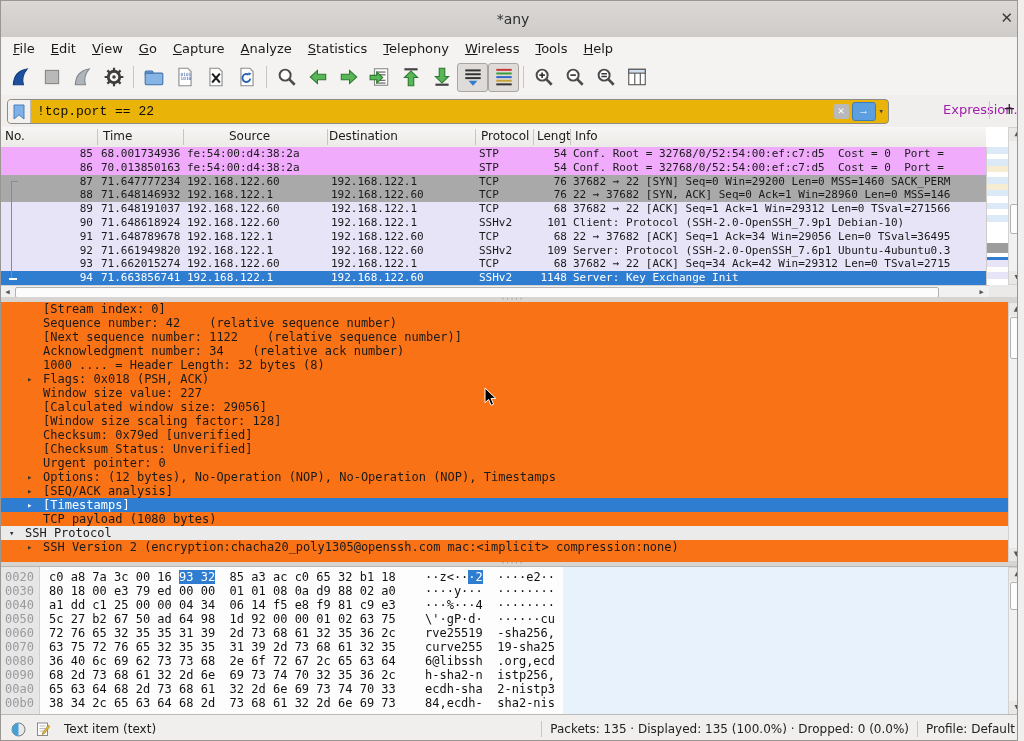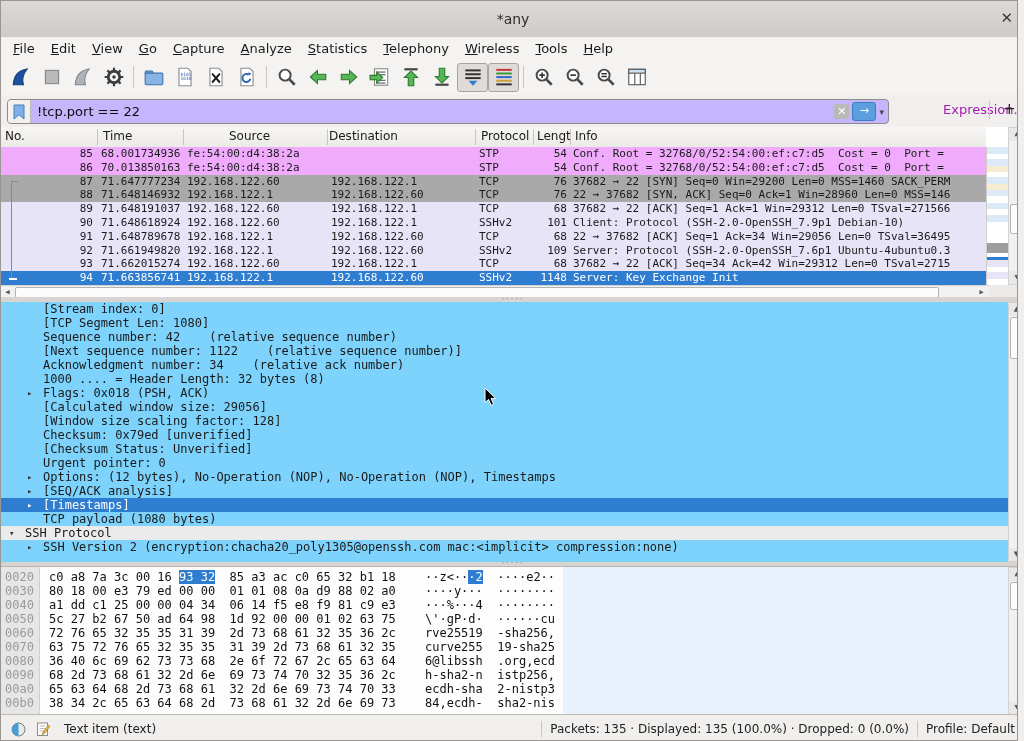--- a/index.html
+++ b/index.html
@@ -16,21 +16,21 @@
   .menu-item{padding:2px 8px;}
   .menu-item u{text-decoration:underline;}
   
   #toolbar{left:0;top:58px;width:1024px;height:36px;background:#f4f3f1;border-bottom:1px solid #d4d0cc;display:flex;align-items:center;padding-left:4px;}
   .tb-btn{width:29px;height:27px;display:flex;align-items:center;justify-content:center;border:1px solid transparent;border-radius:3px;}
   .tb-btn.pressed{border:1px solid #a9a5a1;background:#dedbd8;}
   .tb-sep{width:1px;height:22px;background:#c9c5c1;margin:0 4px;}
   .tb-btn svg{display:block;}
   
   #filterbar{left:0;top:94px;width:1024px;height:32px;background:#f1efed;border-bottom:1px solid #c8c4c0;display:flex;align-items:center;font-size:13px;}
-  #filterbox{position:absolute;left:6px;top:4px;width:880px;height:23px;border:1px solid #8f8b87;border-radius:4px;background:#c4b5fd;display:flex;align-items:center;overflow:hidden;}
+  #filterbox{position:absolute;left:6px;top:4px;width:880px;height:23px;border:1px solid #8f8b87;border-radius:4px;background:#eab308;display:flex;align-items:center;overflow:hidden;font-family:Liberation Mono, monospace;}
   #bookmark-btn{width:22px;height:23px;background:#f2f1ef;border-right:1px solid #bdb9b5;display:flex;align-items:center;justify-content:center;}
   #filter-input{flex:1;padding-left:6px;font-size:13px;color:#0c0c0c;white-space:pre;}
   #clear-btn{width:15px;height:15px;background:#b9b9b9;border-radius:2px;color:#fff;font-size:11px;line-height:15px;text-align:center;margin-right:3px;}
   #apply-btn{width:22px;height:17px;background:#5c9fe0;border:1px solid #3d7cba;border-radius:3px;color:#fff;font-size:11px;line-height:16px;text-align:center;margin-right:3px;}
   #filter-caret{font-size:9px;color:#444;margin-right:4px;}
   #expression-btn{position:absolute;left:942px;top:7px;font-size:13px;color:#a21caf;}
   #expr-sep{position:absolute;left:988px;top:6px;width:1px;height:18px;background:#c8c4c0;}
   #add-filter-btn{position:absolute;left:1002px;top:5px;font-size:15px;color:#222;}
   
   #plist{left:0;top:126px;width:1024px;height:170px;background:#fff;font-family:"DejaVu Sans Mono","Liberation Mono",monospace;font-size:11px;}
@@ -68,21 +68,21 @@
   .sb-thumb{position:absolute;left:1px;width:13px;background:#fcfcfc;border:1px solid #b3b3b3;border-radius:2px;box-sizing:border-box;}
   #hscroll{position:absolute;left:0;top:158px;width:988px;height:12px;background:#f1f1f1;border-top:1px solid #d2d2d2;}
   #hs-left{position:absolute;left:0;top:1px;width:13px;height:10px;color:#555;font-size:7px;text-align:center;line-height:10px;}
   #hs-right{position:absolute;left:974px;top:1px;width:13px;height:10px;color:#555;font-size:7px;text-align:center;line-height:10px;}
   #hs-thumb{position:absolute;left:14px;top:1px;width:922px;height:9px;background:#fcfcfc;border:1px solid #b3b3b3;border-radius:2px;}
   #hs-corner{position:absolute;left:988px;top:158px;width:36px;height:12px;background:#eceae8;}
   
   .splitter{left:0;width:1024px;background:#d8d4d1;display:flex;align-items:center;justify-content:center;}
   .splitter .dots{color:#8f8b87;font-size:8px;letter-spacing:2px;line-height:4px;}
   
-  #details{left:0;top:301px;width:1007px;height:260px;background:#7dd3fc;overflow:hidden;
+  #details{left:0;top:301px;width:1007px;height:260px;background:#f97316;overflow:hidden;
            font-family:"DejaVu Sans Mono","Liberation Mono",monospace;font-size:12px;}
   .dline{position:relative;height:14px;line-height:14px;white-space:pre;}
   .dline .arrow{position:absolute;top:0;font-size:9px;color:#333;}
   .dline .dtext{position:absolute;top:0;}
   .d1 .arrow{left:8px;} .d1 .dtext{left:24px;}
   .d2 .arrow{left:26px;} .d2 .dtext{left:42px;}
   .dline.selected{background:#2e7dd1;color:#fff;}
   .dline.selected .arrow{color:#fff;}
   .dline.shaded{background:#ebebeb;}
   
@@ -457,26 +457,26 @@
     </div>
     <div id="hs-corner"></div>
   </div>
 
   <div class="splitter abs" style="top:296px;height:5px;">
       <span class="dots">·····</span>
     </div>
 
   <div id="details" class="abs">
       <div class="dline d2"><span class="dtext">[Stream index: 0]</span></div>
-      <div class="dline d2"><span class="dtext">[TCP Segment Len: 1080]</span></div>
       <div class="dline d2"><span class="dtext">Sequence number: 42    (relative sequence number)</span></div>
       <div class="dline d2"><span class="dtext">[Next sequence number: 1122    (relative sequence number)]</span></div>
       <div class="dline d2"><span class="dtext">Acknowledgment number: 34    (relative ack number)</span></div>
       <div class="dline d2"><span class="dtext">1000 .... = Header Length: 32 bytes (8)</span></div>
       <div class="dline d2"><span class="arrow">▸</span><span class="dtext">Flags: 0x018 (PSH, ACK)</span></div>
+      <div class="dline d2"><span class="dtext">Window size value: 227</span></div>
       <div class="dline d2"><span class="dtext">[Calculated window size: 29056]</span></div>
       <div class="dline d2"><span class="dtext">[Window size scaling factor: 128]</span></div>
       <div class="dline d2"><span class="dtext">Checksum: 0x79ed [unverified]</span></div>
       <div class="dline d2"><span class="dtext">[Checksum Status: Unverified]</span></div>
       <div class="dline d2"><span class="dtext">Urgent pointer: 0</span></div>
       <div class="dline d2"><span class="arrow">▸</span><span class="dtext">Options: (12 bytes), No-Operation (NOP), No-Operation (NOP), Timestamps</span></div>
       <div class="dline d2"><span class="arrow">▸</span><span class="dtext">[SEQ/ACK analysis]</span></div>
       <div class="dline d2 selected"><span class="arrow">▸</span><span class="dtext">[Timestamps]</span></div>
       <div class="dline d2"><span class="dtext">TCP payload (1080 bytes)</span></div>
       <div class="dline d1 shaded"><span class="arrow">▾</span><span class="dtext">SSH Protocol</span></div>

